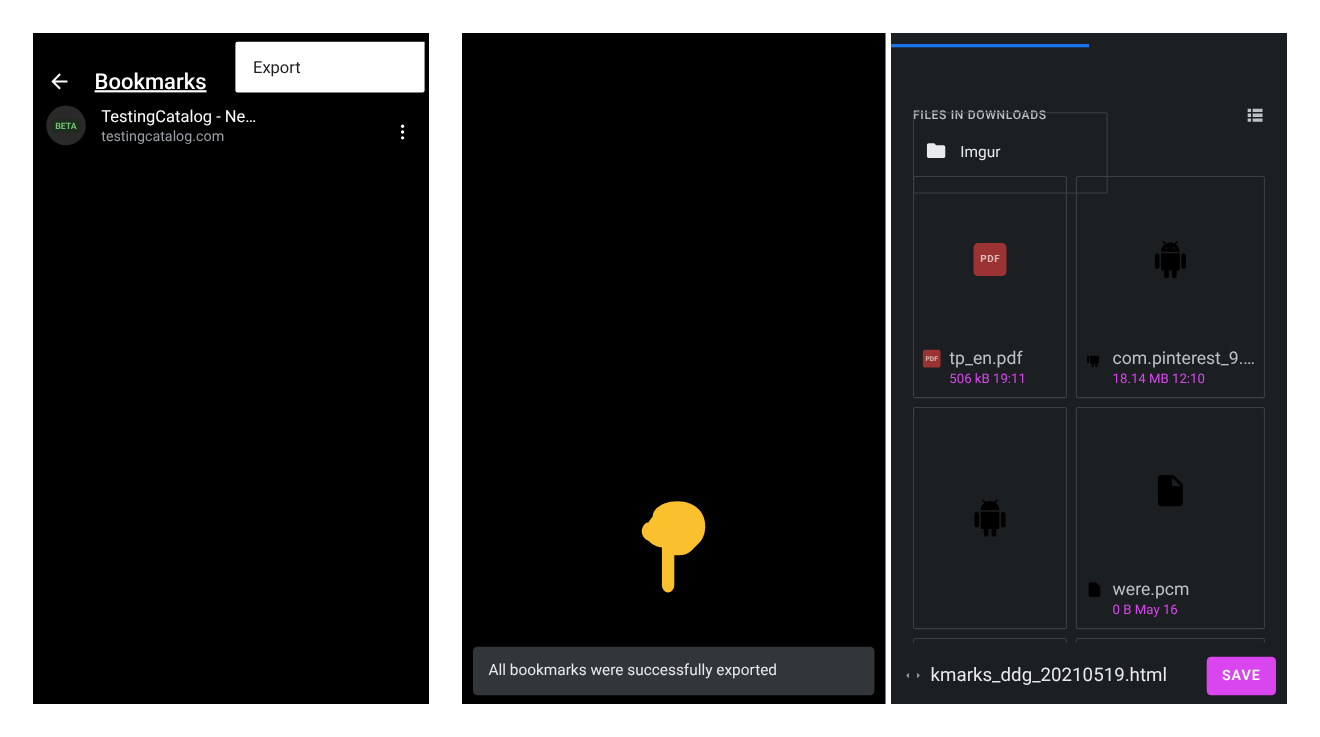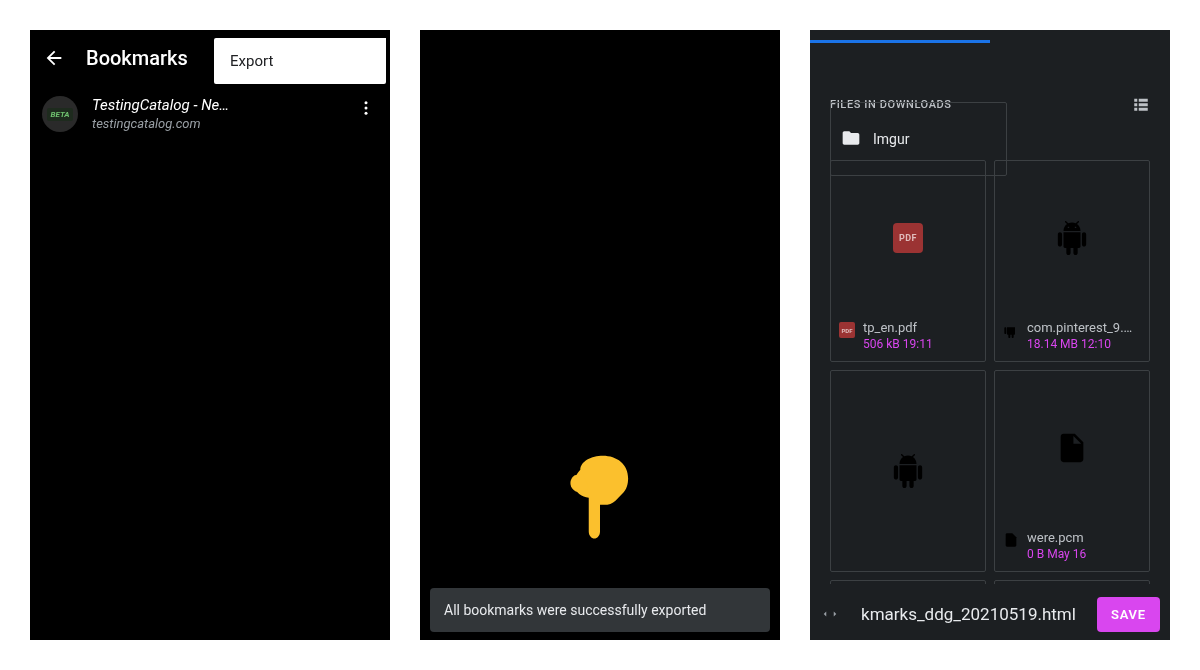--- a/index.html
+++ b/index.html
@@ -13,42 +13,42 @@
   }
   .screen {
     position: absolute;
     top: 30px;
     width: 360px;
     height: 610px;
     background: #000;
     overflow: hidden;
   }
   .s1 { left: 30px; }
-  .s2 { left: 420px; }
+  .s2 { left: 420px; padding-left: 25px; }
   .s3 { left: 810px; background:#1c1f22; }
 
   
   .appbar {
     display: flex;
-    align-items: center;
+    align-items: flex-end;
     height: 56px;
     padding: 0 12px;
     color: #fff;
     position: relative;
     z-index: 1;
+    text-decoration: underline;
   }
   .back-btn { width: 24px; height: 24px; display:flex;align-items:center;justify-content:center;}
   .appbar-title { font-size: 20px; font-weight: 500; margin-left: 20px; }
   .bookmark-row {
     display: flex;
-    align-items: flex-start;
+    align-items: flex-end;
     padding: 10px 12px;
     color: #fff;
     position: relative;
-    font-style: italic;
   }
   .favicon {
     width: 36px; height: 36px; border-radius: 50%;
     background: #2a2a2a; display:flex;align-items:center;justify-content:center;
     margin-right: 14px;
     flex-shrink: 0;
   }
   .favicon-badge {
     font-size: 8px; font-weight: bold; color:#6fc06f;
     background:#1e2b1e; padding:2px 3px; border-radius:2px;
@@ -115,41 +115,41 @@
     position:relative; height:200px;
     display:flex; flex-direction:column;
   }
   .tile-preview {
     flex:1; display:flex; align-items:center; justify-content:center;
   }
   .tile-meta {
     padding:6px 8px 10px 8px; display:flex; align-items:flex-start; gap:8px;
   }
   .tile-mini { width:16px; flex-shrink:0; margin-top:2px;}
-  .tile-name { font-size:13px; color:#bdc1c6; white-space:nowrap; overflow:hidden; text-overflow:ellipsis;}
+  .tile-name { font-size:16px; color:#bdc1c6; white-space:nowrap; overflow:hidden; text-overflow:ellipsis;}
   .tile-sub { font-size:12px; color:#d946ef; margin-top:2px;}
   .tile.short { height:60px;}
   .pdf-badge-lg {
     width:30px;height:30px;background:#9b3333;border-radius:4px;
     display:flex;align-items:center;justify-content:center;
     color:#e0bcbc;font-size:9px;font-weight:700;letter-spacing:.5px;
   }
   .pdf-badge-sm {
     width:16px;height:16px;background:#9b3333;border-radius:2px;
     display:flex;align-items:center;justify-content:center;
     color:#e0bcbc;font-size:6px;font-weight:700;
   }
   .bottombar {
     position:absolute; left:0; right:0; bottom:0; height:52px;
     background:#1c1f22;
     display:flex; align-items:center; padding:0 10px; gap:6px;
   }
   .chevs { display:flex; align-items:center; gap:-2px; color:#9aa0a6;}
   .filename-field {
-    flex:1; text-align:center; color:#e8eaed; font-size:17px;
+    flex:1; text-align:left; color:#e8eaed; font-size:17px;
     white-space:nowrap; overflow:hidden;
   }
   .save-btn {
     background:#d946ef; color:#fff; font-size:13px; font-weight:600;
     letter-spacing:.8px; padding:10px 14px; border-radius:4px;
     cursor:pointer;
   }
 
   
   svg { fill: currentColor; }

